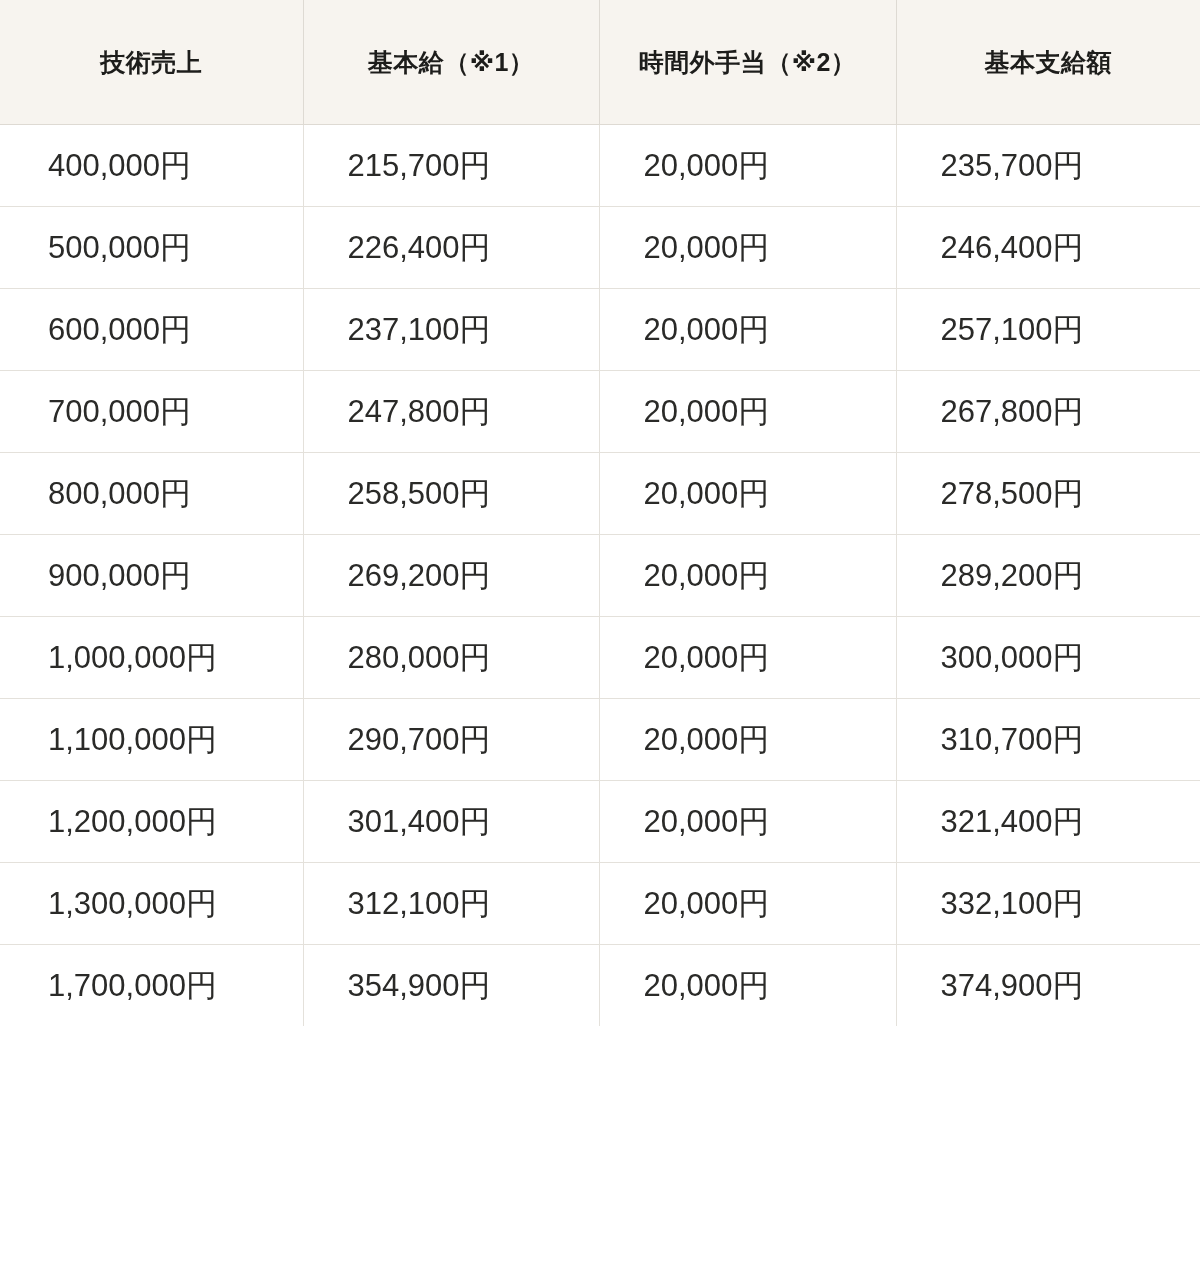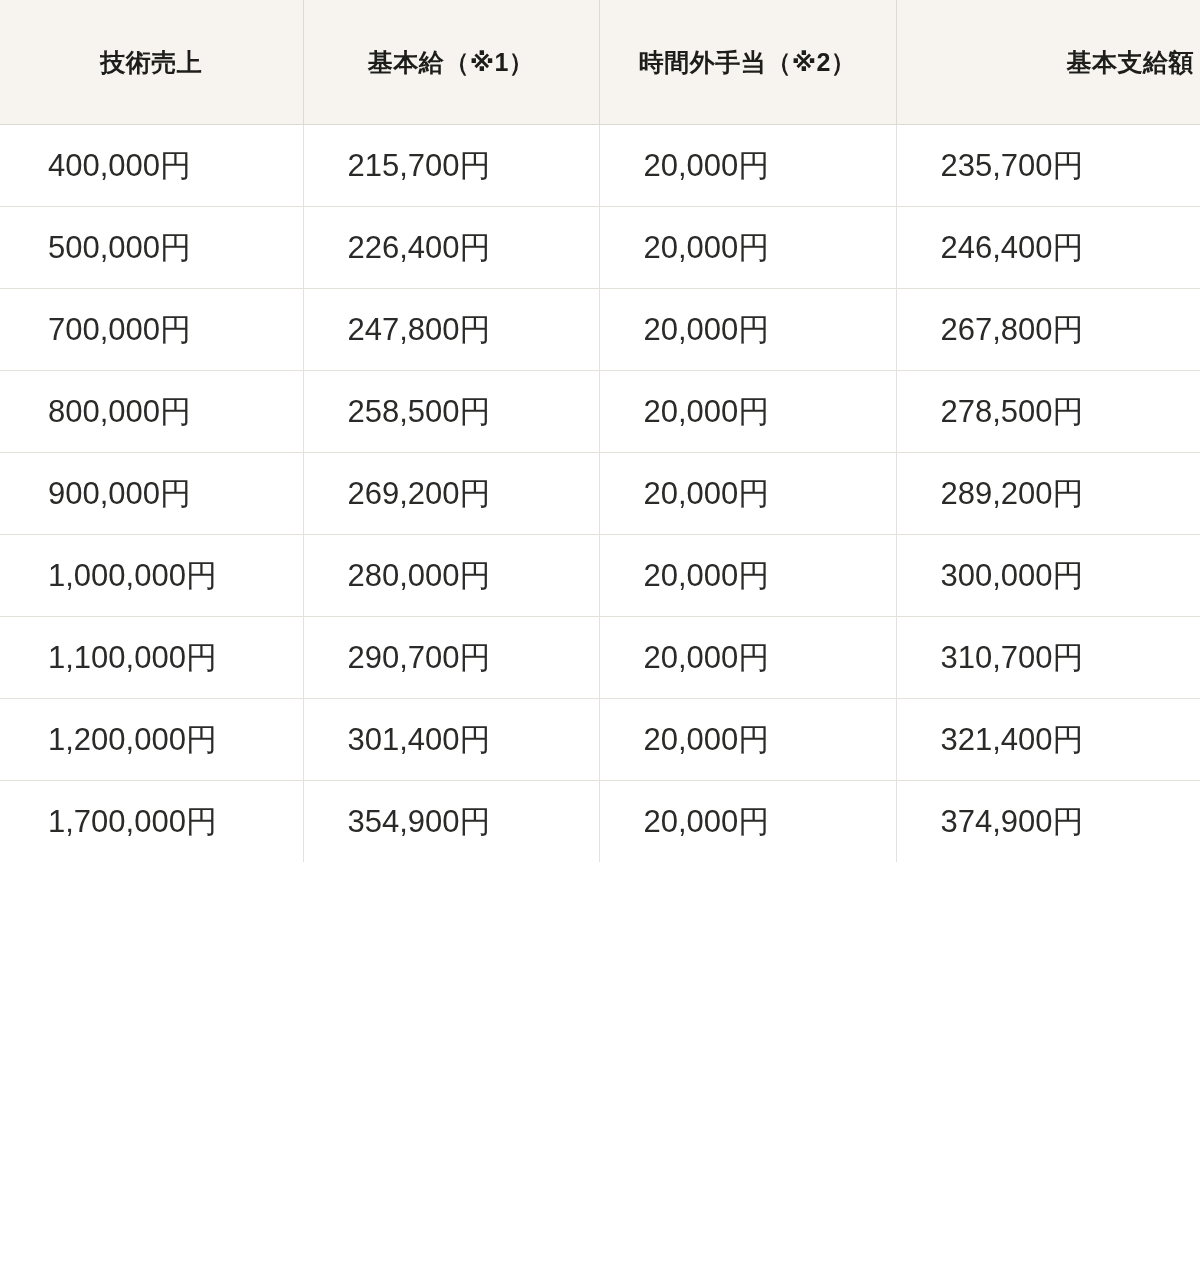--- a/index.html
+++ b/index.html
@@ -34,21 +34,20 @@
     text-align: center;
     height: 124px;
     padding: 0 6px;
     border-right: 1px solid #dedad3;
     border-bottom: 1px solid #dedad3;
     letter-spacing: 0.5px;
     color: #1d1d1b;
   }
   table.salary-table thead th:last-child {
     border-right: none;
-    text-align: right;
   }
 
   table.salary-table tbody td {
     height: 81px;
     font-size: 31px;
     padding: 0 0 0 48px;
     text-align: left;
     border-right: 1px solid #e4e1db;
     border-bottom: 1px solid #e4e1db;
     color: #2a2a28;
@@ -92,20 +91,26 @@
           <td class="col-2">20,000円</td>
           <td class="col-3">235,700円</td>
         </tr>
         <tr>
           <td class="col-0">500,000円</td>
           <td class="col-1">226,400円</td>
           <td class="col-2">20,000円</td>
           <td class="col-3">246,400円</td>
         </tr>
         <tr>
+          <td class="col-0">600,000円</td>
+          <td class="col-1">237,100円</td>
+          <td class="col-2">20,000円</td>
+          <td class="col-3">257,100円</td>
+        </tr>
+        <tr>
           <td class="col-0">700,000円</td>
           <td class="col-1">247,800円</td>
           <td class="col-2">20,000円</td>
           <td class="col-3">267,800円</td>
         </tr>
         <tr>
           <td class="col-0">800,000円</td>
           <td class="col-1">258,500円</td>
           <td class="col-2">20,000円</td>
           <td class="col-3">278,500円</td>
@@ -128,20 +133,26 @@
           <td class="col-2">20,000円</td>
           <td class="col-3">310,700円</td>
         </tr>
         <tr>
           <td class="col-0">1,200,000円</td>
           <td class="col-1">301,400円</td>
           <td class="col-2">20,000円</td>
           <td class="col-3">321,400円</td>
         </tr>
         <tr>
+          <td class="col-0">1,300,000円</td>
+          <td class="col-1">312,100円</td>
+          <td class="col-2">20,000円</td>
+          <td class="col-3">332,100円</td>
+        </tr>
+        <tr>
           <td class="col-0">1,700,000円</td>
           <td class="col-1">354,900円</td>
           <td class="col-2">20,000円</td>
           <td class="col-3">374,900円</td>
         </tr>
       </tbody>
   </table>
 </div>
 
 </body></html>

